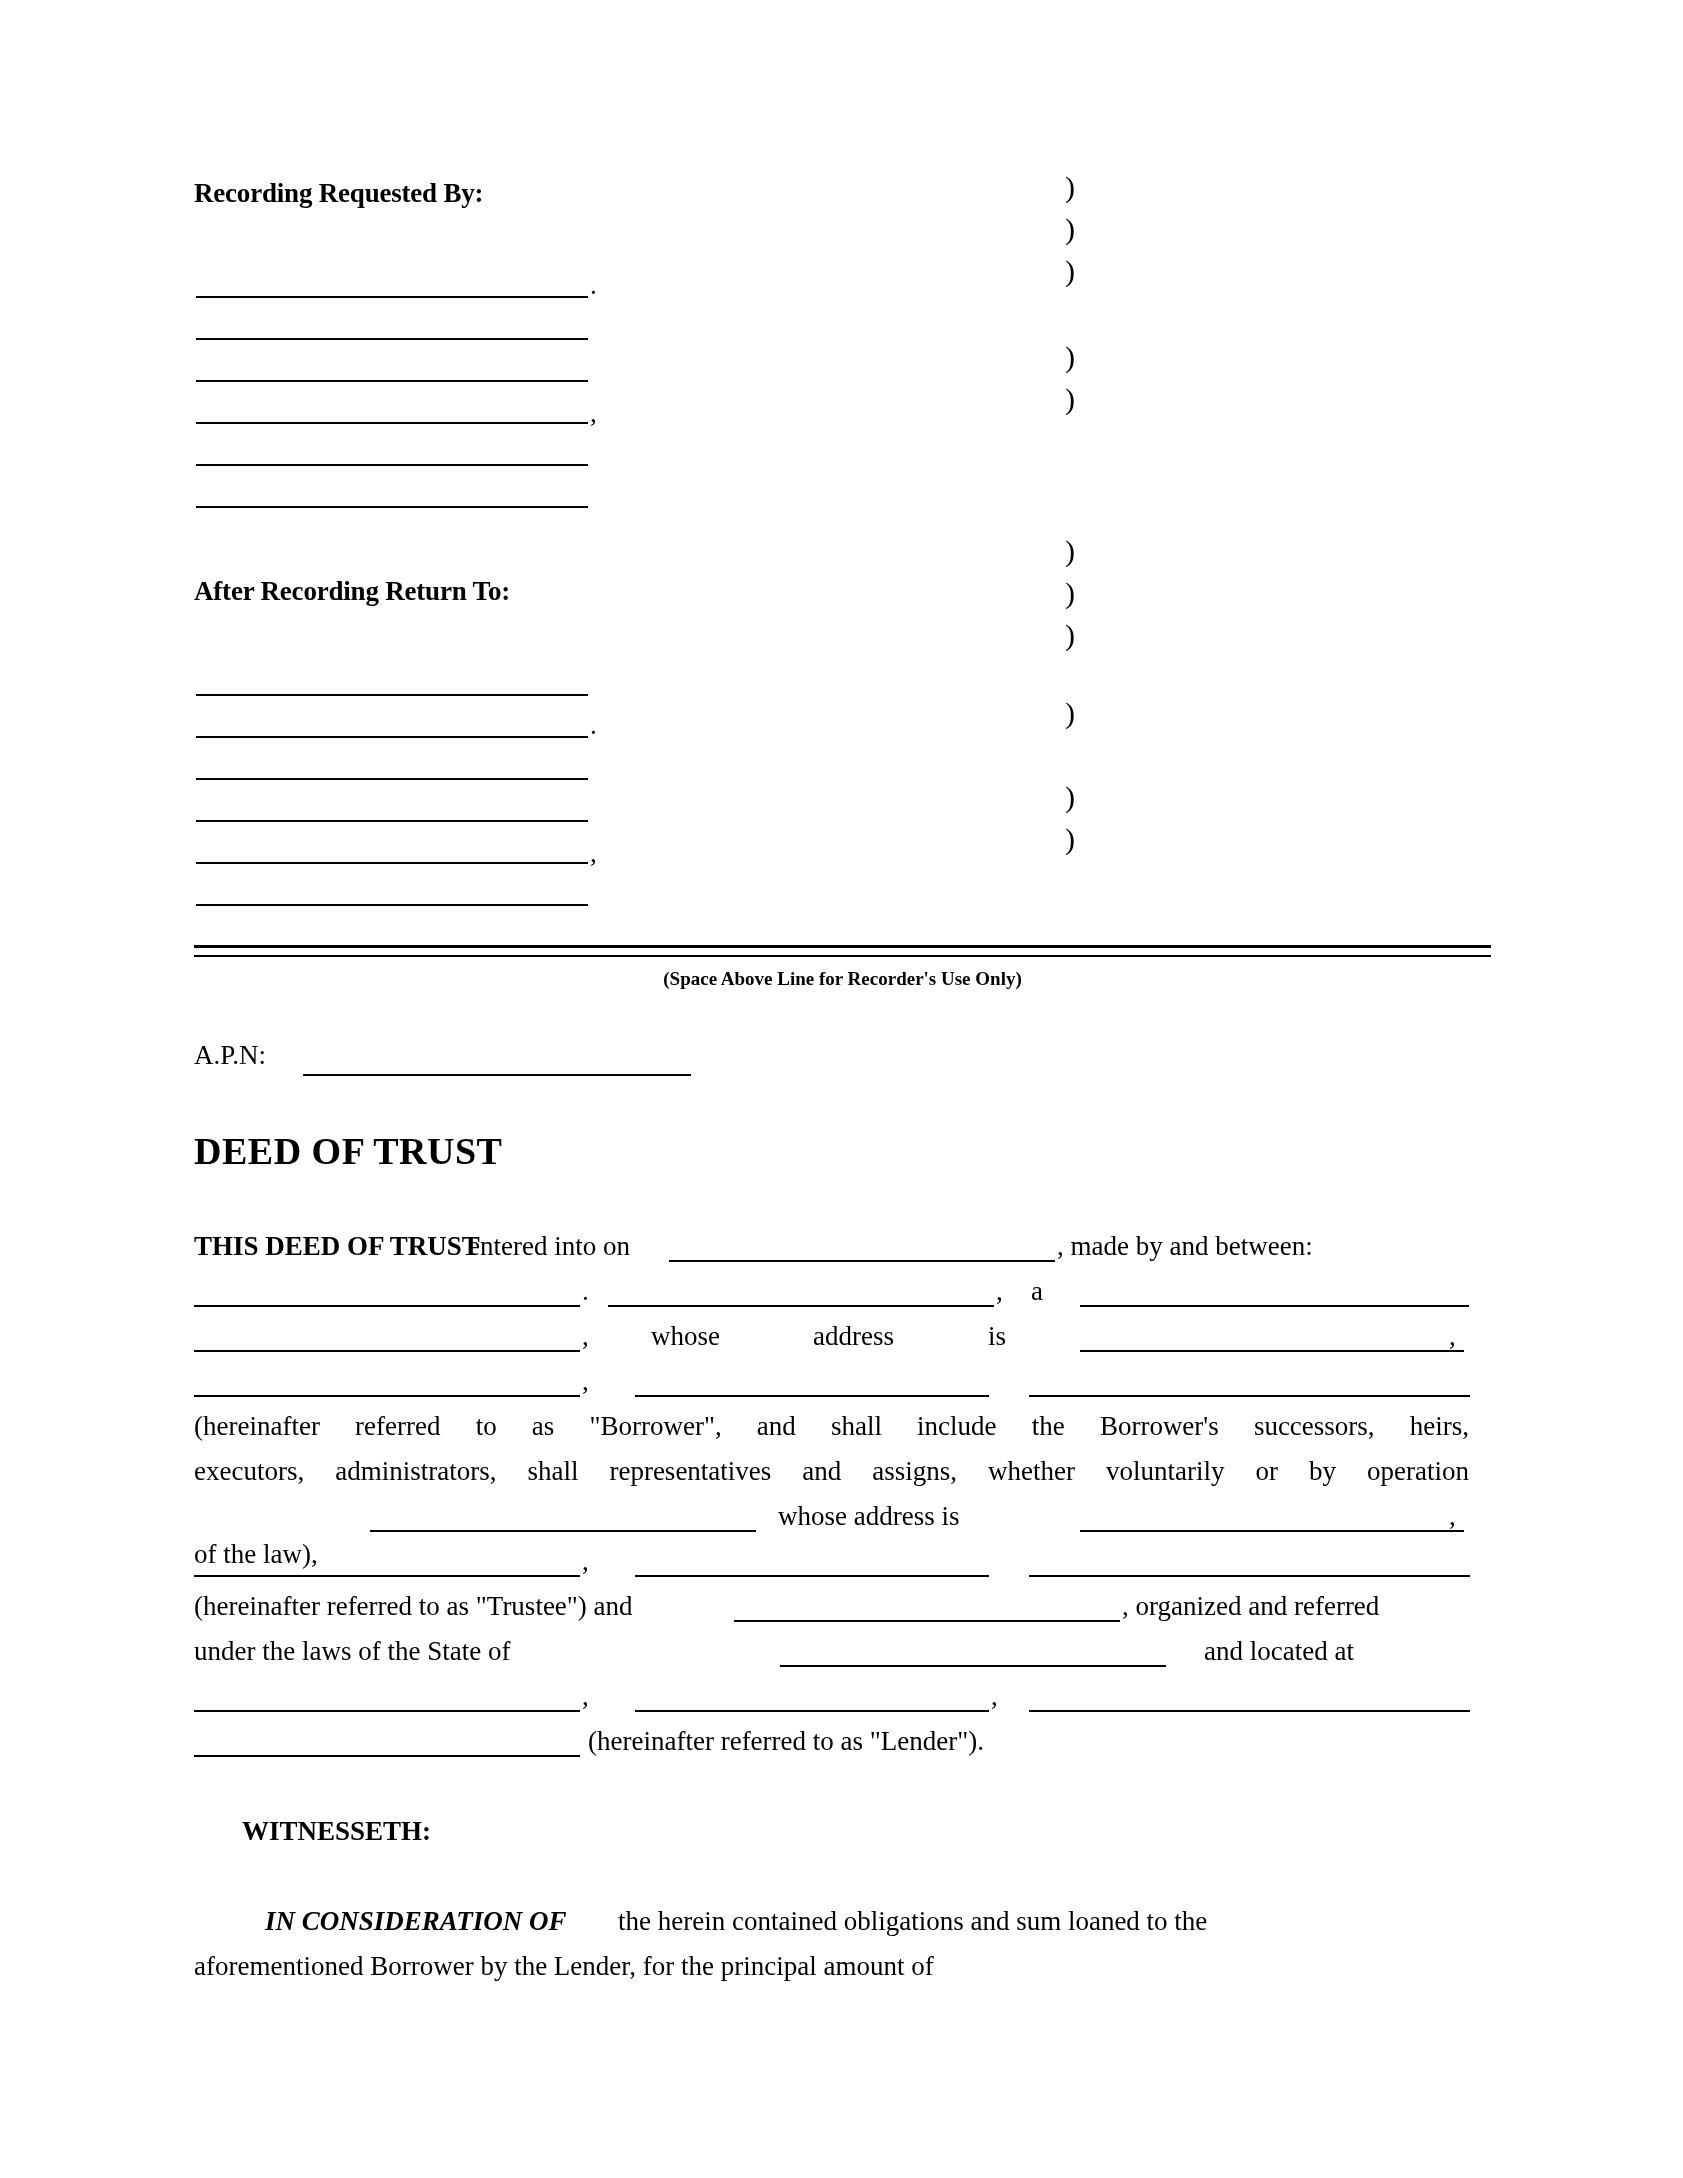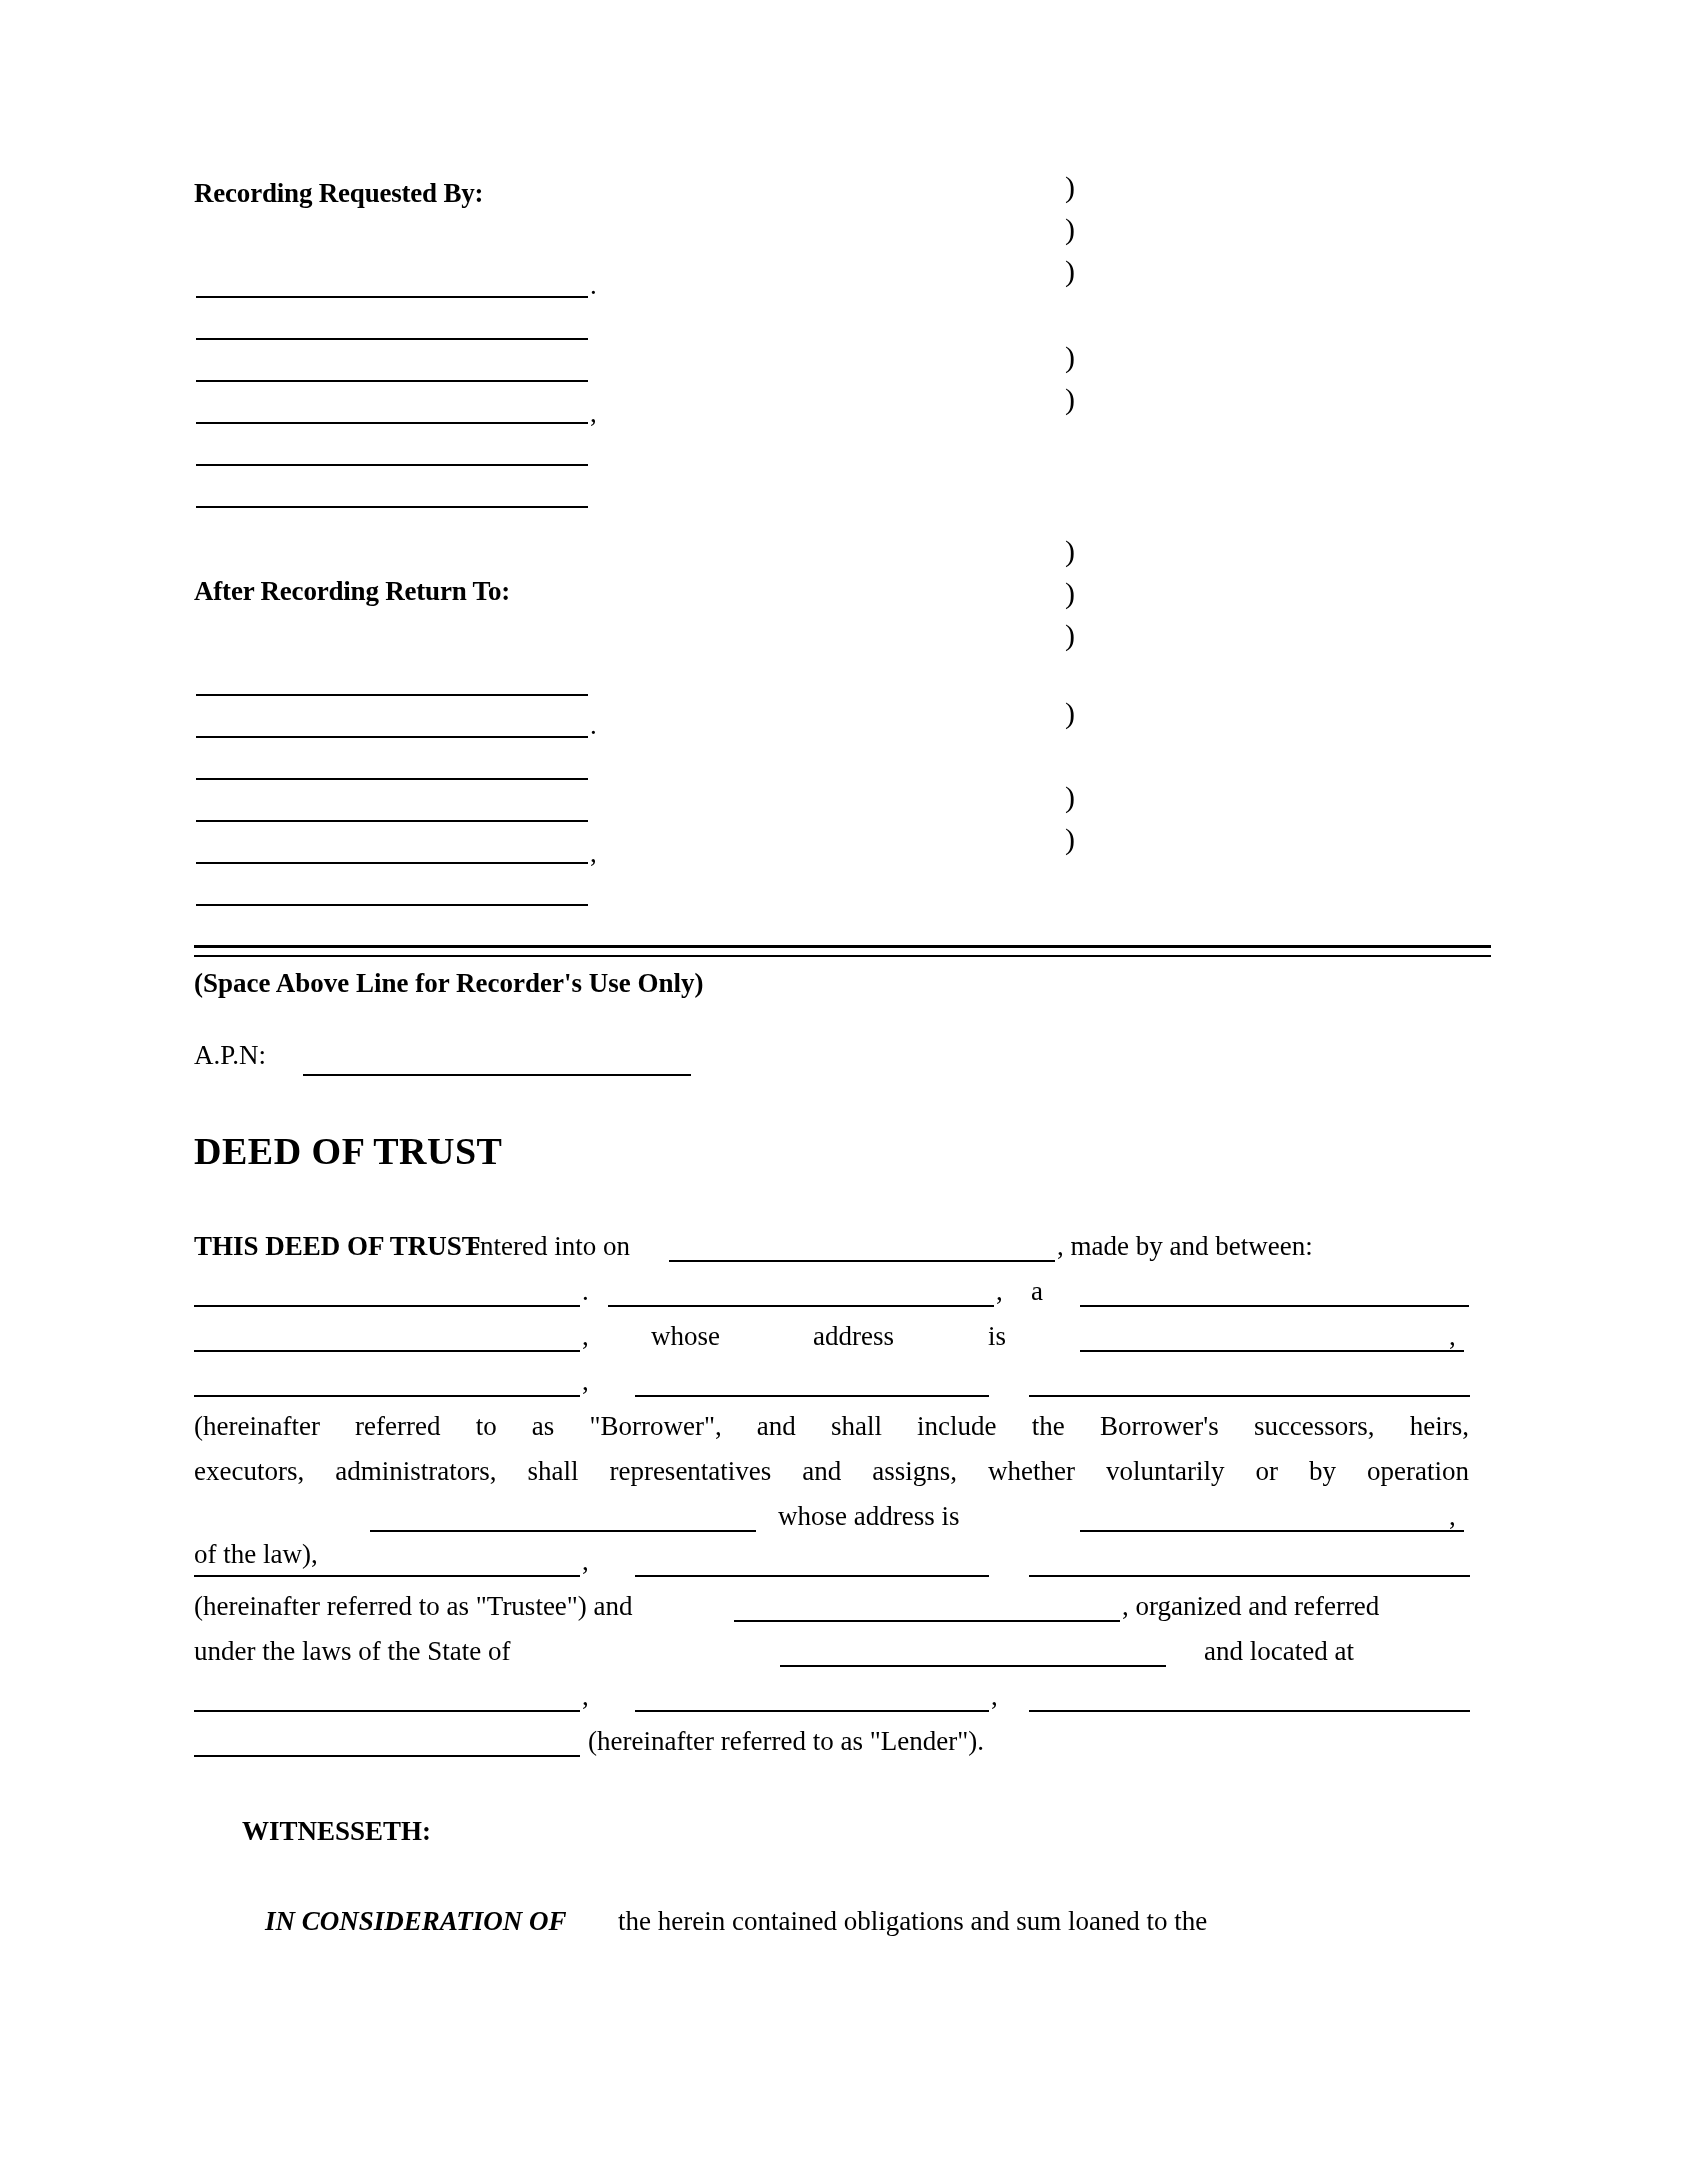--- a/index.html
+++ b/index.html
@@ -79,23 +79,23 @@
     height: 7px;
     border-top: 3px solid #000;
     border-bottom: 2px solid #000;
   }
 
   .space-above {
     position: absolute;
     left: 194px;
     top: 968px;
     width: 1297px;
-    text-align: left;
+    text-align: center;
     font-weight: bold;
-    font-size: 27px;
+    font-size: 19px;
   }
 
   
   .apn-row {
     position: absolute;
     left: 194px;
     top: 1040px;
     width: 1297px;
     font-size: 27px;
   }
@@ -356,17 +356,20 @@
       <span class="seg bold" style="left:0;margin-left:48px;">WITNESSETH:</span>
     </div>
 
     <div class="bl"></div>
 
     <div class="bl">
       <span class="seg bolditalic" style="left:71px;">IN CONSIDERATION OF</span>
       <span class="seg" style="left:424px;">the  herein  contained  obligations  and  sum  loaned  to  the</span>
     </div>
 
+    <div class="bl">
+      <span class="seg" style="left:0;">aforementioned      Borrower      by      the      Lender,      for      the      principal      amount      of</span>
+    </div>
 
   </div>
 
 </div>
 
 
 </body></html>

